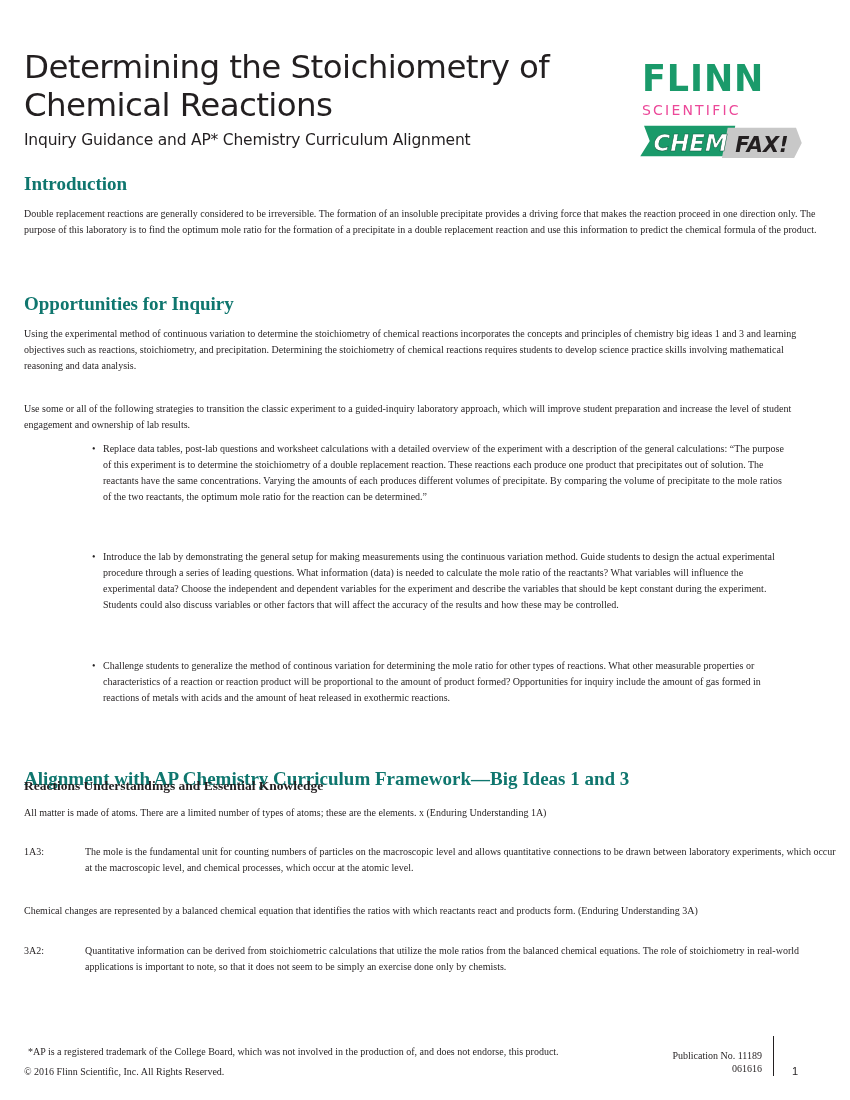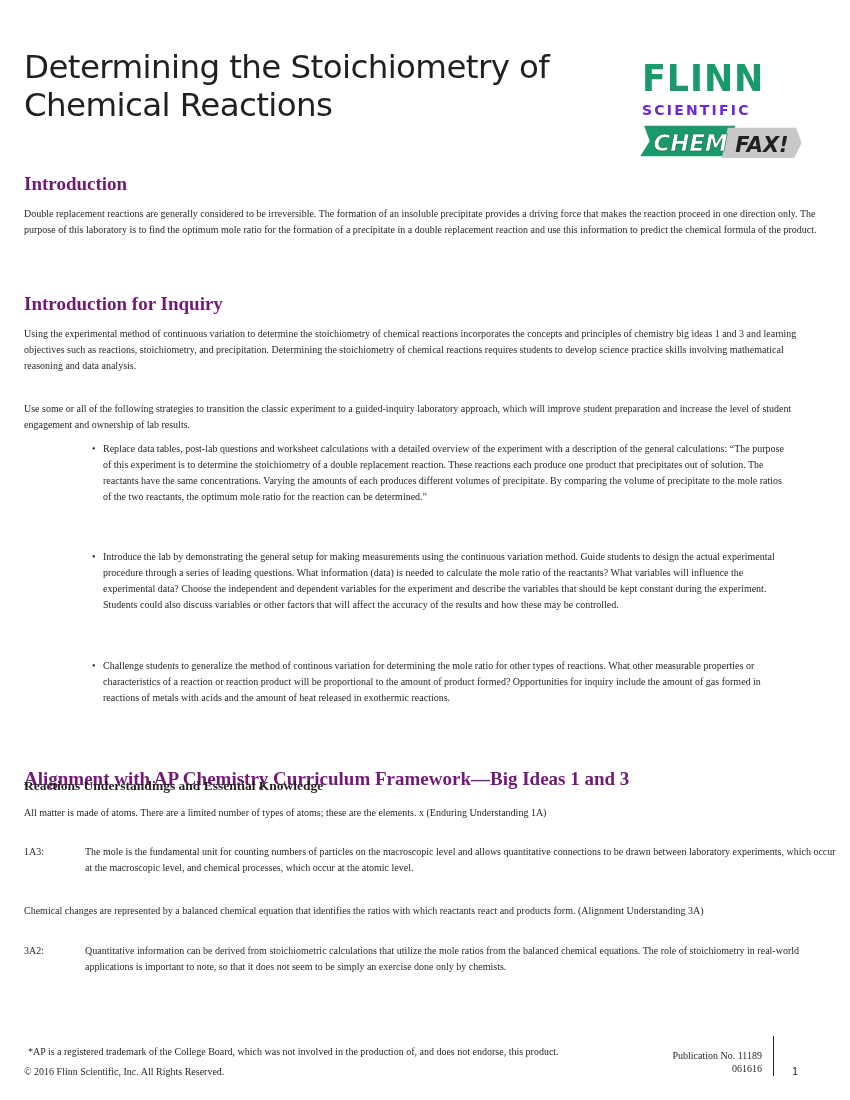--- a/index.html
+++ b/index.html
@@ -10,72 +10,73 @@
     font-family: "DejaVu Sans", sans-serif; font-size: 32.5px; line-height: 38px;
     color: #231f20; letter-spacing: -0.6px; font-weight: normal; margin: 0; }
   .subtitle { position: absolute; left: 24px; top: 131px;
     font-family: "DejaVu Sans", sans-serif; font-size: 15.5px; color: #231f20; letter-spacing: -0.2px; }
 
   .logo { position: absolute; left: 636px; top: 50px; width: 170px; height: 100px; margin-top: 8px; }
   .logo-flinn { position: absolute; left: 6px; top: 0; font-family: "DejaVu Sans", sans-serif;
     font-weight: bold; font-size: 38px; line-height: 40px; color: #1a9a6a; letter-spacing: 1px;
     transform: scaleX(0.92); transform-origin: left top; }
   .logo-sci { position: absolute; left: 6px; top: 44px; font-family: "DejaVu Sans", sans-serif;
-    font-weight: bold; font-size: 14px; line-height: 16px; color: #6d28d9; letter-spacing: 2.2px; }
+    font-weight: normal; font-size: 14px; line-height: 16px; color: #ec4899; letter-spacing: 2.2px; }
   .logo-chem { position: absolute; left: 0px; top: 64px; width: 122px; height: 28px; }
 
   .body-text { font-family: "Liberation Serif", serif; font-size: 10px; line-height: 16px; color: #231f20; }
-  .h2 { font-family: "Liberation Serif", serif; font-weight: bold; font-size: 19px; color: #701a75; margin: 0; position: absolute; left: 24px; }
+  .h2 { font-family: "Liberation Serif", serif; font-weight: bold; font-size: 19px; color: #0f766e; margin: 0; position: absolute; left: 24px; }
   .h3 { font-family: "Liberation Serif", serif; font-weight: bold; font-size: 13.5px; color: #231f20; position: absolute; left: 24px; }
 
   .para { position: absolute; left: 24px; width: 800px; margin: 0; }
   .bullet { position: absolute; left: 92px; width: 682px; margin: 0; padding-left: 11px; text-indent: -11px; }
   .bullet .dot { display: inline-block; width: 11px; text-indent: 0; }
 
   .ek { position: absolute; left: 24px; width: 760px; margin: 0; padding-left: 61px; text-indent: -61px; }
   .ek .code { display: inline-block; width: 61px; text-indent: 0; }
 
   .footer { font-family: Liberation Serif, serif; font-size: 10px; color: #231f20; position: absolute; }
   .vrule { position: absolute; left: 773px; top: 1036px; width: 1px; height: 40px; background: #231f20; }
   .pagenum { position: absolute; left: 792px; top: 1065px; font-family: "Liberation Sans", sans-serif; font-size: 11px; color: #231f20; }
 </style>
 </head>
 <body>
 
 <div class="page">
 
   <h1 class="title">Determining the Stoichiometry of Chemical Reactions</h1>
+  <div class="subtitle">Inquiry Guidance and AP* Chemistry Curriculum Alignment</div>
 
   <div class="logo">
     <div class="logo-flinn">FLINN</div>
     <div class="logo-sci">SCIENTIFIC</div>
     <svg class="logo-chem" viewBox="0 0 170 40" width="170" height="40" style="width:170px;height:38px;">
       <polygon points="4,4 100,4 94,36 0,36 10,20" fill="#1a9a6a"></polygon>
       <polygon points="92,6 164,6 170,22 162,38 86,38" fill="#c8c8c8"></polygon>
       <text x="14" y="30" font-family="DejaVu Sans, sans-serif" font-weight="bold" font-style="italic" font-size="24" fill="#ffffff" stroke="#0d5c3f" stroke-width="0.6">CHEM</text>
       <text x="100" y="32" font-family="DejaVu Sans, sans-serif" font-weight="bold" font-style="italic" font-size="22" fill="#231f20">FAX!</text>
     </svg>
   </div>
 
   <h2 class="h2" style="top:173px;">Introduction</h2>
   <p class="para body-text" style="top:206px;">Double replacement reactions are generally considered to be irreversible. The formation of an insoluble precipitate provides a driving force that makes the reaction proceed in one direction only. The purpose of this laboratory is to find the optimum mole ratio for the formation of a precipitate in a double replacement reaction and use this information to predict the chemical formula of the product.</p>
 
-  <h2 class="h2" style="top:293px;">Introduction for Inquiry</h2>
+  <h2 class="h2" style="top:293px;">Opportunities for Inquiry</h2>
   <p class="para body-text" style="top:326px;">Using the experimental method of continuous variation to determine the stoichiometry of chemical reactions incorporates the concepts and principles of chemistry big ideas 1 and 3 and learning objectives such as reactions, stoichiometry, and precipitation. Determining the stoichiometry of chemical reactions requires students to develop science practice skills involving mathematical reasoning and data analysis.</p>
   <p class="para body-text" style="top:401px;">Use some or all of the following strategies to transition the classic experiment to a guided-inquiry laboratory approach, which will improve student preparation and increase the level of student engagement and ownership of lab results.</p>
 
   <p class="bullet body-text" style="top:441px;"><span class="dot">•</span><span>Replace data tables, post-lab questions and worksheet calculations with a detailed overview of the experiment with a description of the general calculations: “The purpose of this experiment is to determine the stoichiometry of a double replacement reaction. These reactions each produce one product that precipitates out of solution. The reactants have the same concentrations. Varying the amounts of each produces different volumes of precipitate. By comparing the volume of precipitate to the mole ratios of the two reactants, the optimum mole ratio for the reaction can be determined.”</span></p>
   <p class="bullet body-text" style="top:549px;"><span class="dot">•</span><span>Introduce the lab by demonstrating the general setup for making measurements using the continuous variation method. Guide students to design the actual experimental procedure through a series of leading questions. What information (data) is needed to calculate the mole ratio of the reactants? What variables will influence the experimental data? Choose the independent and dependent variables for the experiment and describe the variables that should be kept constant during the experiment. Students could also discuss variables or other factors that will affect the accuracy of the results and how these may be controlled.</span></p>
   <p class="bullet body-text" style="top:658px;"><span class="dot">•</span><span>Challenge students to generalize the method of continous variation for determining the mole ratio for other types of reactions. What other measurable properties or characteristics of a reaction or reaction product will be proportional to the amount of product formed? Opportunities for inquiry include the amount of gas formed in reactions of metals with acids and the amount of heat released in exothermic reactions.</span></p>
 
   <h2 class="h2" style="top:746px;margin-top:22px;">Alignment with AP Chemistry Curriculum Framework—Big Ideas 1 and 3</h2>
   <div class="h3" style="top:778px;">Reactions Understandings and Essential Knowledge</div>
   <p class="para body-text" style="top:805px; width:560px;">All matter is made of atoms. There are a limited number of types of atoms; these are the elements. x (Enduring Understanding 1A)</p>
   <p class="ek body-text" style="top:844px;"><span class="code">1A3:</span><span>The mole is the fundamental unit for counting numbers of particles on the macroscopic level and allows quantitative connections to be drawn between laboratory experiments, which occur at the macroscopic level, and chemical processes, which occur at the atomic level.</span></p>
-  <p class="para body-text" style="top:903px; width:770px;">Chemical changes are represented by a balanced chemical equation that identifies the ratios with which reactants react and products form. (Alignment Understanding 3A)</p>
+  <p class="para body-text" style="top:903px; width:770px;">Chemical changes are represented by a balanced chemical equation that identifies the ratios with which reactants react and products form. (Enduring Understanding 3A)</p>
   <p class="ek body-text" style="top:943px;"><span class="code">3A2:</span><span>Quantitative information can be derived from stoichiometric calculations that utilize the mole ratios from the balanced chemical equations. The role of stoichiometry in real-world applications is important to note, so that it does not seem to be simply an exercise done only by chemists.</span></p>
 
   <div class="footer" style="left:28px; top:1046px;">*AP is a registered trademark of the College Board, which was not involved in the production of, and does not endorse, this product.</div>
   <div class="footer" style="left:24px; top:1066px;">© 2016 Flinn Scientific, Inc. All Rights Reserved.</div>
   <div class="footer" style="right:88px; top:1050px; text-align:left;">Publication No. 11189</div>
   <div class="footer" style="right:88px; top:1063px; text-align:right;">061616</div>
   <div class="vrule"></div>
   <div class="pagenum">1</div>
 
 </div>

